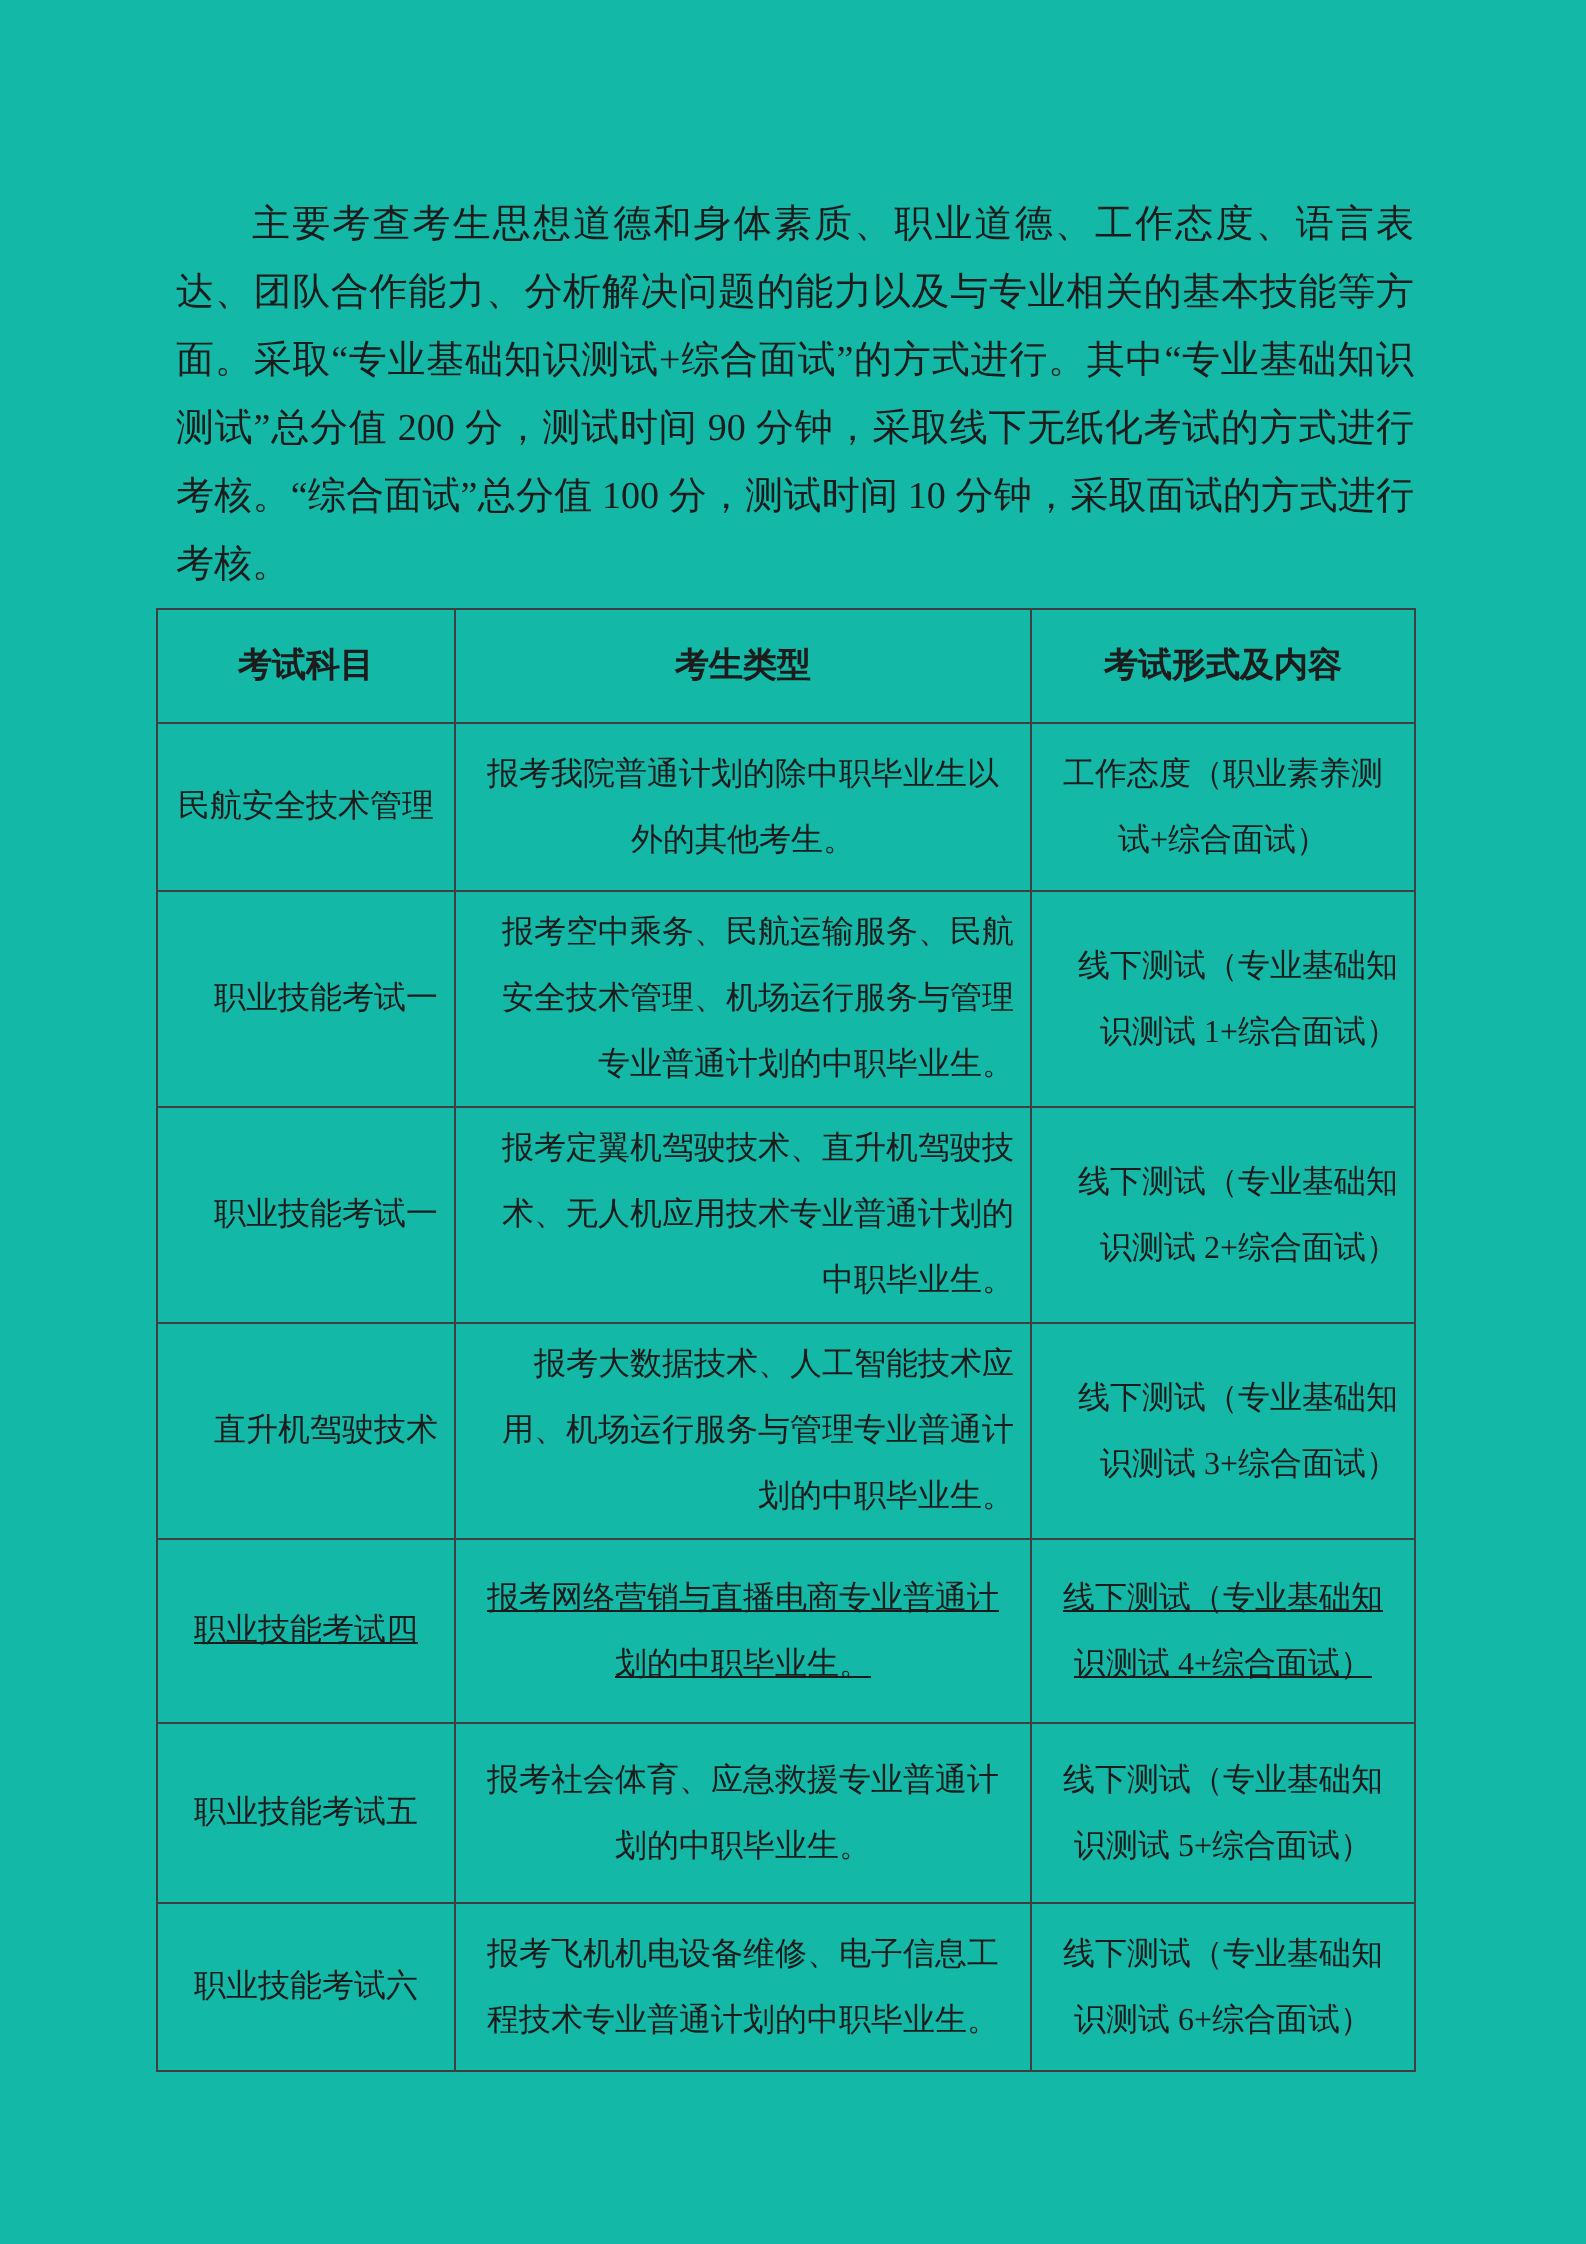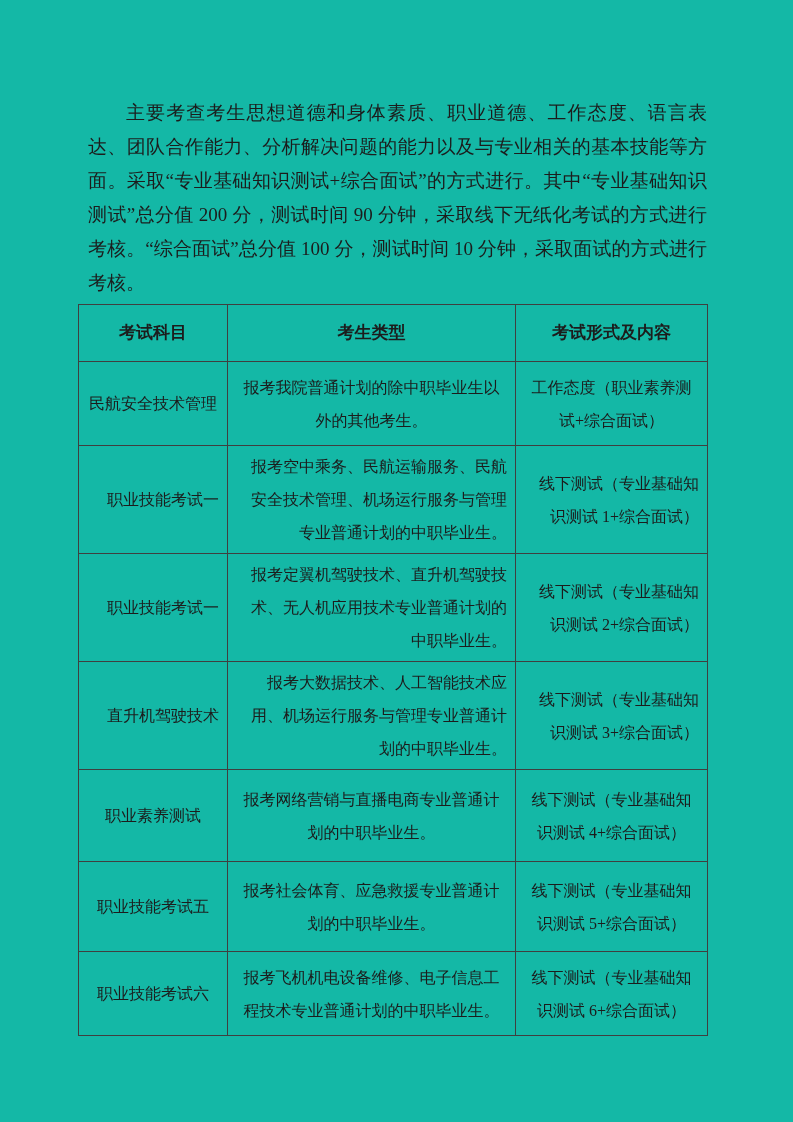--- a/index.html
+++ b/index.html
@@ -48,21 +48,21 @@
     word-break: break-all;
   }
   .exam-table th {
     font-size: 17px;
     font-weight: bold;
     height: 57px;
     line-height: 24px;
   }
   tr.h84  td { height: 84px; }
   tr.h104 td { height: 104px; text-align: right; }
-  tr.h92  td { height: 92px; }
+  tr.h92  td { height: 92px; text-decoration: underline; }
   tr.h90  td { height: 90px; }
 </style>
 </head>
 <body>
 
 <div class="page">
   <div class="content">
 
     <p class="para">主要考查考生思想道德和身体素质、职业道德、工作态度、语言表达、团队合作能力、分析解决问题的能力以及与专业相关的基本技能等方面。采取“专业基础知识测试+综合面试”的方式进行。其中“专业基础知识测试”总分值 200 分，测试时间 90 分钟，采取线下无纸化考试的方式进行考核。“综合面试”总分值 100 分，测试时间 10 分钟，采取面试的方式进行考核。</p>
 
@@ -94,21 +94,21 @@
           <td>职业技能考试一</td>
           <td>报考定翼机驾驶技术、直升机驾驶技术、无人机应用技术专业普通计划的中职毕业生。</td>
           <td>线下测试（专业基础知识测试 2+综合面试）</td>
         </tr>
         <tr class="h104">
           <td>直升机驾驶技术</td>
           <td>报考大数据技术、人工智能技术应用、机场运行服务与管理专业普通计划的中职毕业生。</td>
           <td>线下测试（专业基础知识测试 3+综合面试）</td>
         </tr>
         <tr class="h92">
-          <td>职业素养测试</td>
+          <td>职业技能考试四</td>
           <td>报考网络营销与直播电商专业普通计划的中职毕业生。</td>
           <td>线下测试（专业基础知识测试 4+综合面试）</td>
         </tr>
         <tr class="h90">
           <td>职业技能考试五</td>
           <td>报考社会体育、应急救援专业普通计划的中职毕业生。</td>
           <td>线下测试（专业基础知识测试 5+综合面试）</td>
         </tr>
         <tr class="h84">
           <td>职业技能考试六</td>

